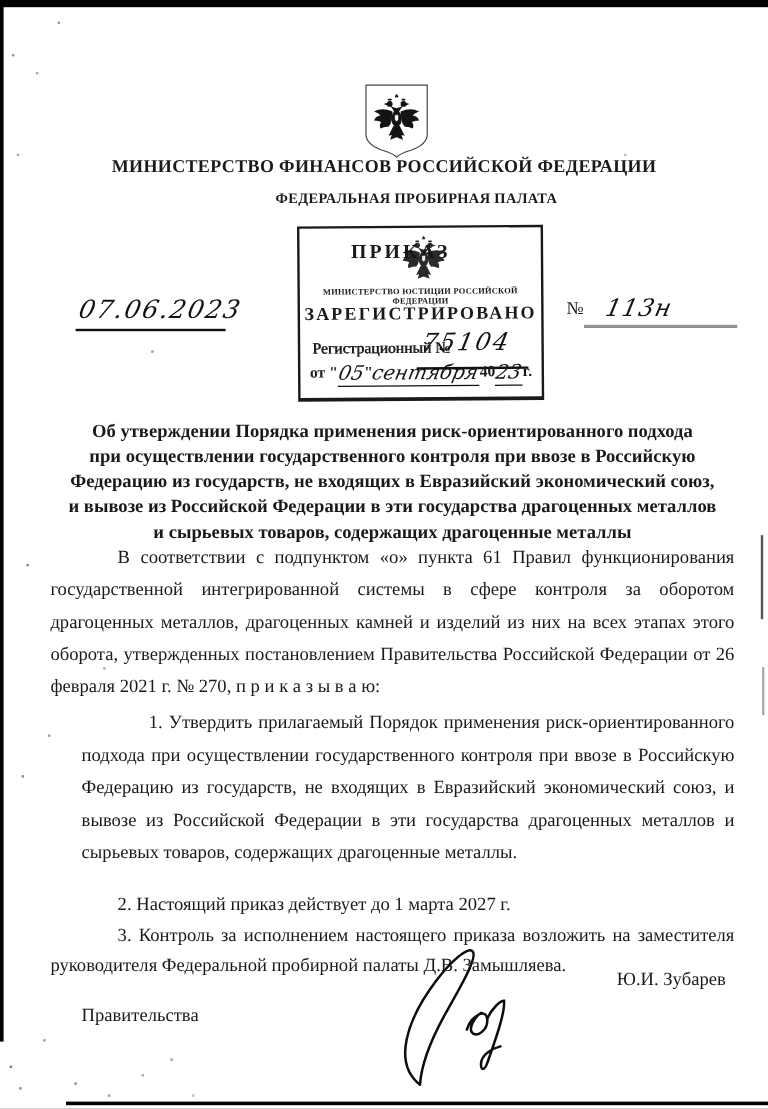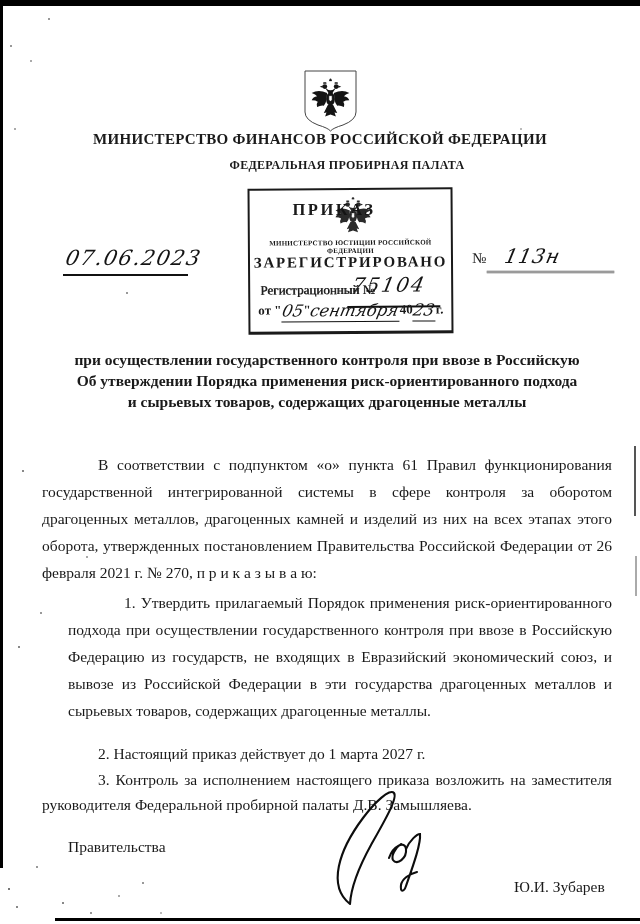--- a/index.html
+++ b/index.html
@@ -53,21 +53,21 @@
   .title{position:absolute;left:35px;top:349px;width:584px;text-align:center;
     font-weight:bold;font-size:15.5px;line-height:21px;}
   
   .body{position:absolute;left:42px;top:451px;width:570px;font-size:15.5px;line-height:27px;}
   .para{text-align:justify;text-indent:56px;margin:0;}
   .para:nth-child(2){margin-top:3px;margin-left:26px;}
   .para:nth-child(3){margin-top:17px;line-height:25px;}
   .para:nth-child(4){margin-top:1px;line-height:25px;}
   
   .position-label{position:absolute;left:68px;top:838px;font-size:15.5px;}
-  .signer-name{position:absolute;left:514px;top:878px;font-size:15.5px;}
+  .signer-name{position:absolute;left:514px;top:808px;font-size:15.5px;}
   .signature-svg{position:absolute;left:305px;top:782px;width:130px;height:130px;}
 </style>
 </head>
 <body>
 
 <div class="page">
 
   <svg width="0" height="0" style="position:absolute">
     <defs>
       <symbol id="eagle" viewBox="0 0 64 62">
@@ -122,22 +122,24 @@
     <div class="st-registered">ЗАРЕГИСТРИРОВАНО</div>
     <div class="st-reg-label">Регистрационный №</div>
     <div class="st-reg-value hw">75104</div>
     <div class="st-reg-underline"></div>
     <div class="st-date">
       <span>от "</span><span class="uline"><span class="hw">05</span><span>"</span><span class="hw">сентября</span></span><span>40</span><span class="uline"><span class="hw">23</span></span><span>г.</span>
     </div>
   </div>
 
   <div class="title">
+      <div class="title-line">Об утверждении Порядка применения риск-ориентированного подхода</div>
       <div class="title-line">при осуществлении государственного контроля при ввозе в Российскую</div>
-      <div class="title-line">Об утверждении Порядка применения риск-ориентированного подхода</div>
+      <div class="title-line">Федерацию из государств, не входящих в Евразийский экономический союз,</div>
+      <div class="title-line">и вывозе из Российской Федерации в эти государства драгоценных металлов</div>
       <div class="title-line">и сырьевых товаров, содержащих драгоценные металлы</div>
     </div>
 
   <div class="body">
       <div class="para">В соответствии с подпунктом «о» пункта 61 Правил функционирования государственной интегрированной системы в сфере контроля за оборотом драгоценных металлов, драгоценных камней и изделий из них на всех этапах этого оборота, утвержденных постановлением Правительства Российской Федерации от 26 февраля 2021 г. № 270, п р и к а з ы в а ю:</div>
       <div class="para">1. Утвердить прилагаемый Порядок применения риск-ориентированного подхода при осуществлении государственного контроля при ввозе в Российскую Федерацию из государств, не входящих в Евразийский экономический союз, и вывозе из Российской Федерации в эти государства драгоценных металлов и сырьевых товаров, содержащих драгоценные металлы.</div>
       <div class="para">2. Настоящий приказ действует до 1 марта 2027 г.</div>
       <div class="para">3. Контроль за исполнением настоящего приказа возложить на заместителя руководителя Федеральной пробирной палаты Д.В. Замышляева.</div>
     </div>
 

